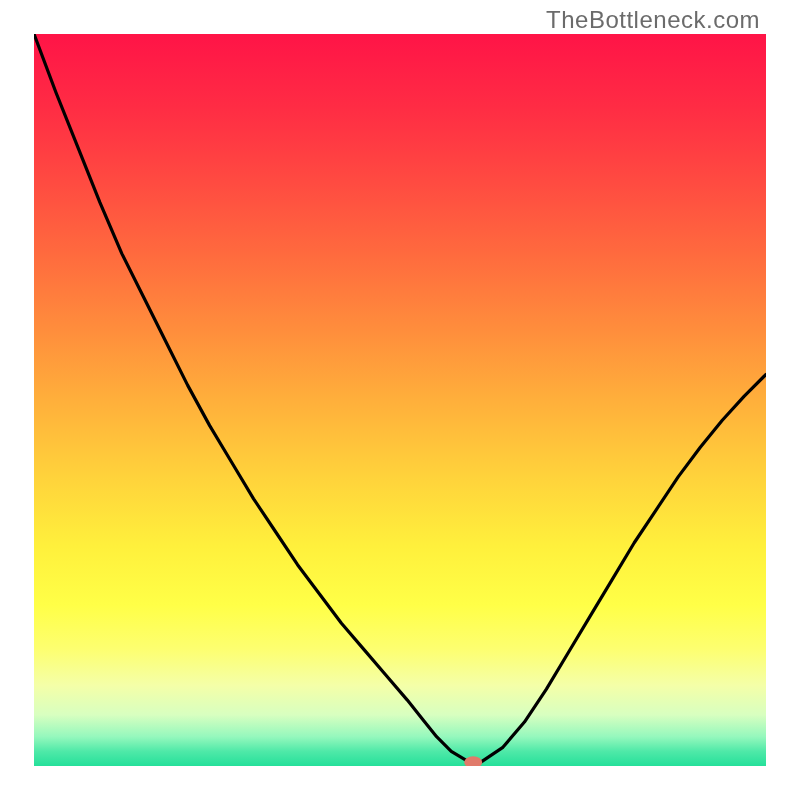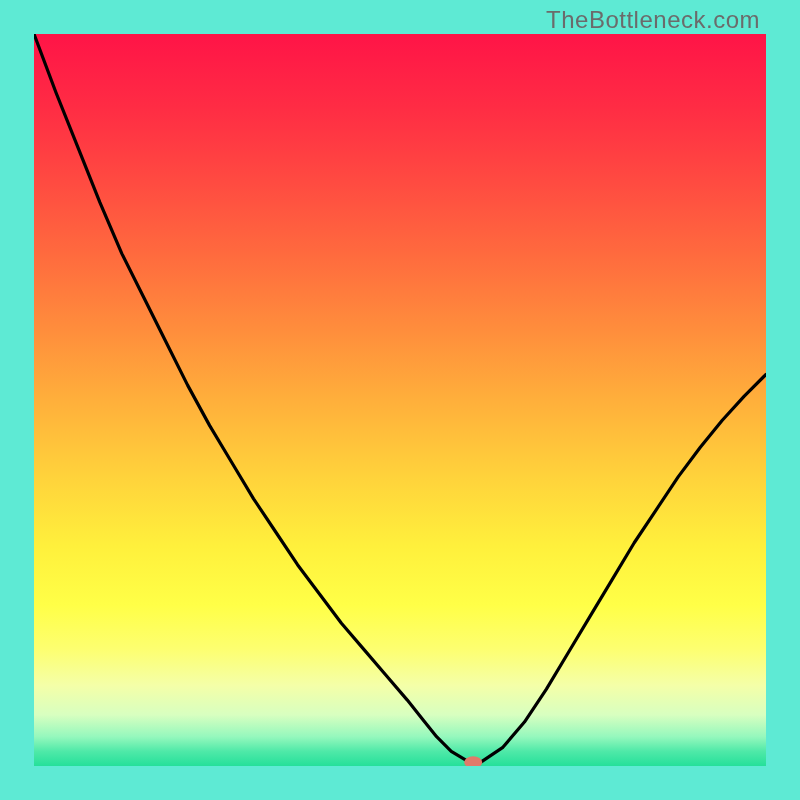--- a/index.html
+++ b/index.html
@@ -9,21 +9,21 @@
     height: 800px;
     background: #000000;
     overflow: hidden;
   }
   .frame {
     position: absolute;
     left: 0;
     top: 0;
     width: 800px;
     height: 800px;
-    background: #5eead4;
+    background: #ffffff;
   }
   .plot-area {
     position: absolute;
     left: 34px;
     top: 34px;
     width: 732px;
     height: 732px;
     overflow: hidden;
   }
   .plot-svg {

